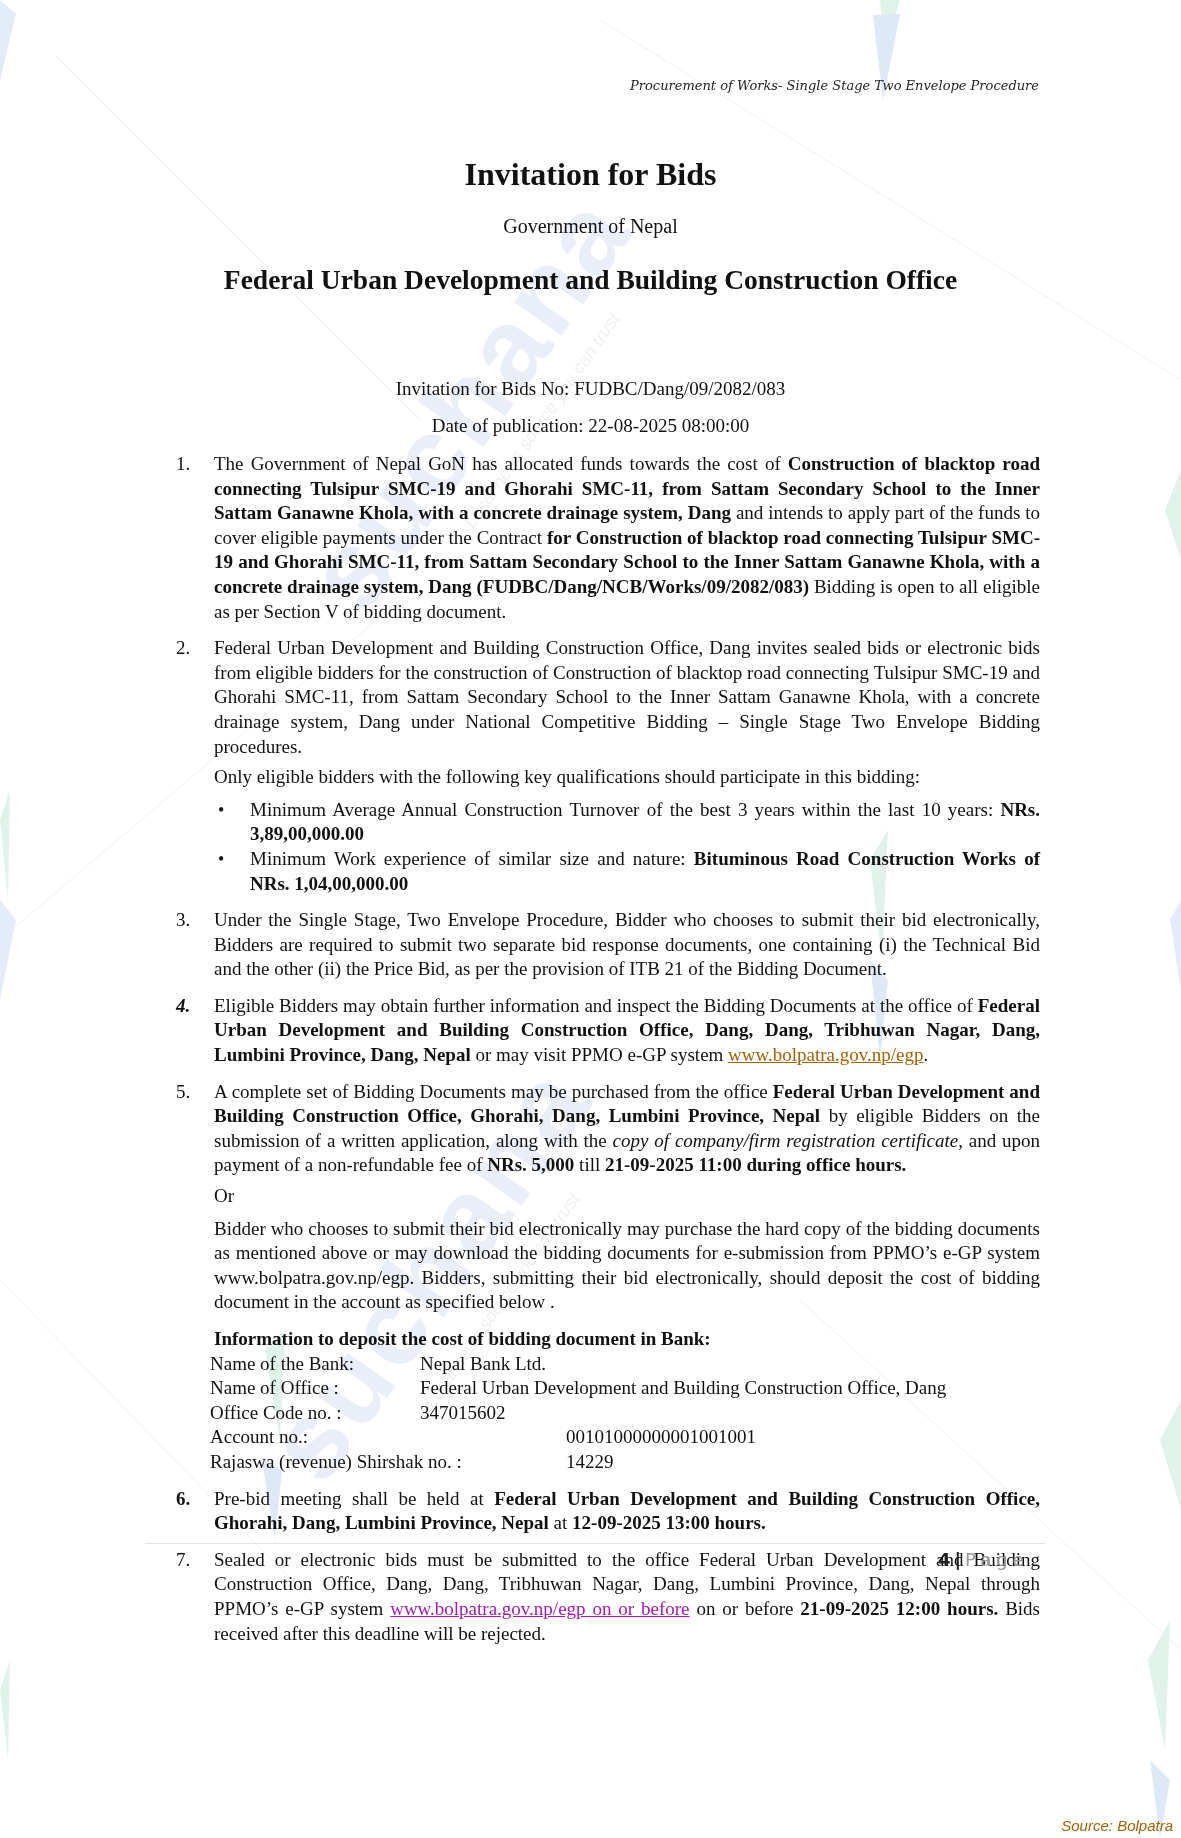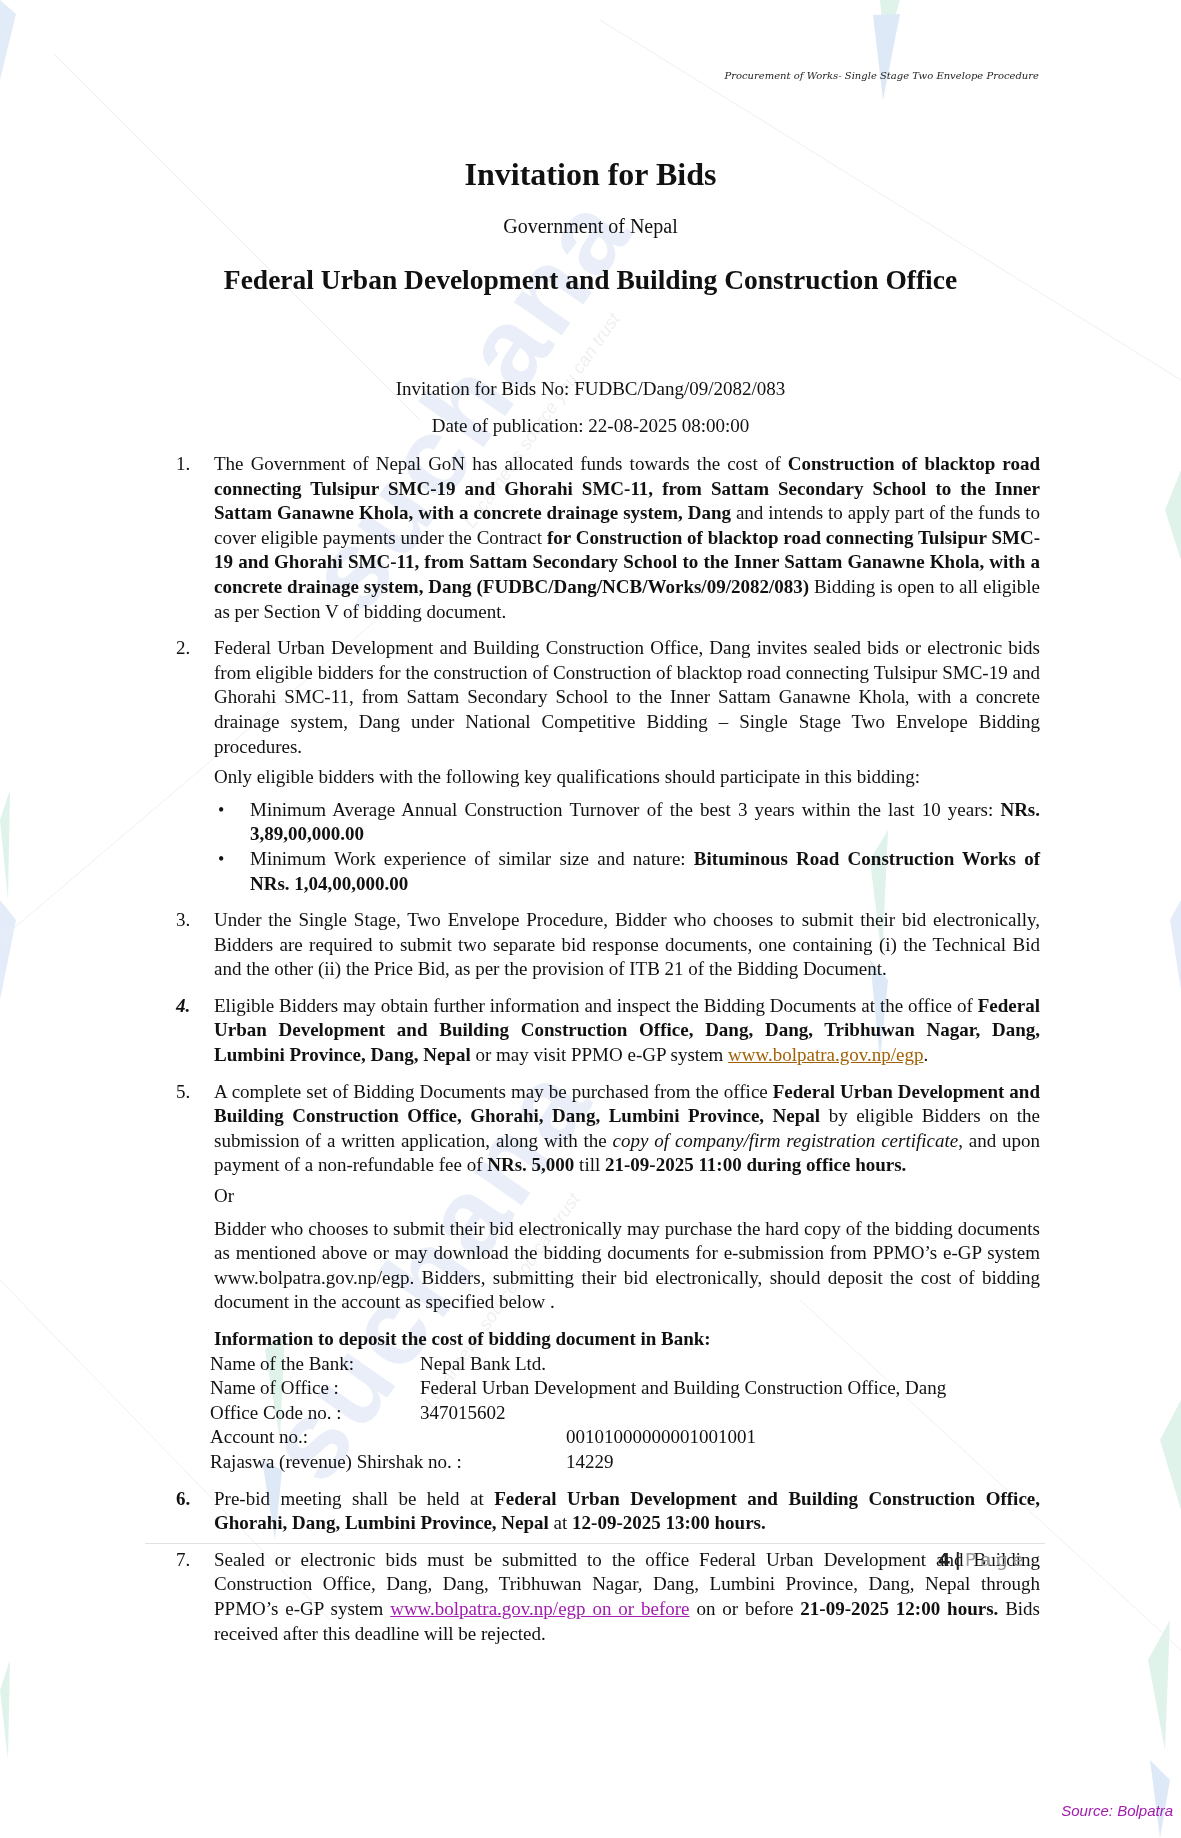--- a/index.html
+++ b/index.html
@@ -4,22 +4,22 @@
 <style>
   html, body { margin: 0; padding: 0; background: #ffffff; }
   body { width: 1181px; height: 1838px; position: relative; overflow: hidden;
          font-family: "Liberation Serif", serif; color: #111; }
   .wm { position: absolute; pointer-events: none; }
   .wm-text { position: absolute; font-family: "Liberation Sans", sans-serif; font-weight: bold;
              color: rgba(120,150,210,0.16); transform: rotate(-55deg); transform-origin: left top; font-size: 110px; letter-spacing: 4px; }
   .wm-sub { position: absolute; font-family: "Liberation Sans", sans-serif; font-style: italic;
             color: rgba(140,140,160,0.14); transform: rotate(-55deg); transform-origin: left top; font-size: 18px; }
 
-  .header-note { position: absolute; top: 70px; right: 142px; font-family: "DejaVu Serif", serif; font-style: italic;
-                 font-size: 10px; color: #222; }
+  .header-note { position: absolute; top: 78px; right: 142px; font-family: "DejaVu Serif", serif; font-style: italic;
+                 font-size: 13px; color: #222; }
   .title-block { position: absolute; top: 146px; left: 0; width: 1181px; text-align: center; }
   .t1 { font-weight: bold; font-size: 32px; margin: 12px; line-height: 1; }
   .t2 { font-weight: normal; font-size: 20px; margin: 26px 0 0 0; line-height: 1; }
   .t3 { font-weight: bold; font-size: 27.5px; margin: 30px 0 0 0; line-height: 1; }
 
   .meta { position: absolute; left: 0; width: 1181px; text-align: center; font-size: 19px; }
   .meta-1 { top: 378px; }
   .meta-2 { top: 415px; }
 
   .body { position: absolute; left: 176px; top: 452px; width: 864px; font-size: 19px; line-height: 24.6px; text-align: justify; }
@@ -39,21 +39,21 @@
   .bank-row { display: flex; }
   .bank-row .k { width: 210px; flex: none; }
   .bank-row .k.wide { width: 356px; }
 
   .page-num { position: absolute; top: 1549px; left: 938px; font-family: "DejaVu Sans", sans-serif; font-size: 18px; }
   .page-num .n { font-weight: bold; color: #222; }
   .page-num .bar { font-weight: bold; color: #222; margin: 0 4px; }
   .page-num .pg { color: #9a9a9a; letter-spacing: 5px; }
   .page-rule { position: absolute; top: 1543px; left: 145px; width: 900px; height: 1px; background: #e2e2e2; }
 
-  .source { position: absolute; right: 8px; bottom: 19px; font-family: "Liberation Sans", sans-serif; font-style: italic; font-size: 15px; color: #a21caf; }
+  .source { position: absolute; right: 8px; bottom: 4px; font-family: "Liberation Sans", sans-serif; font-style: italic; font-size: 15px; color: #a16207; }
 </style>
 </head>
 <body>
 
 <div class="wm" style="left:0;top:0;width:1181px;height:1838px;">
   <svg width="1181" height="1838" style="position:absolute;left:0;top:0">
     <polygon points="0,0 16,14 0,80" fill="#e2ecf8"></polygon>
     <polygon points="0,820 10,790 8,900" fill="#e0f3ea"></polygon>
     <polygon points="0,900 16,920 0,1000" fill="#e3ecf8"></polygon>
     <polygon points="0,1690 10,1660 8,1760" fill="#e0f3ea"></polygon>

